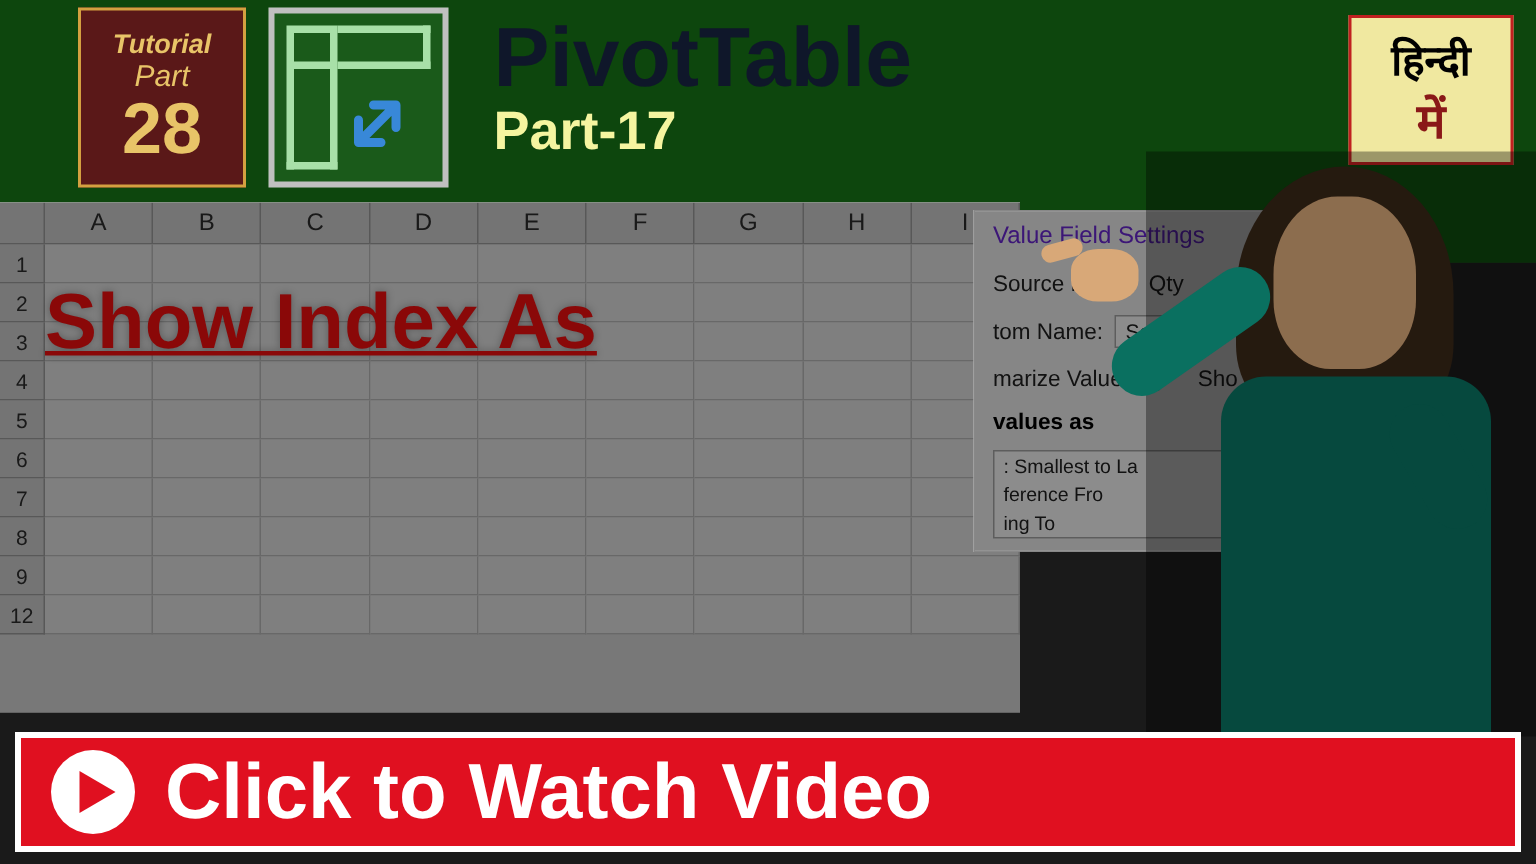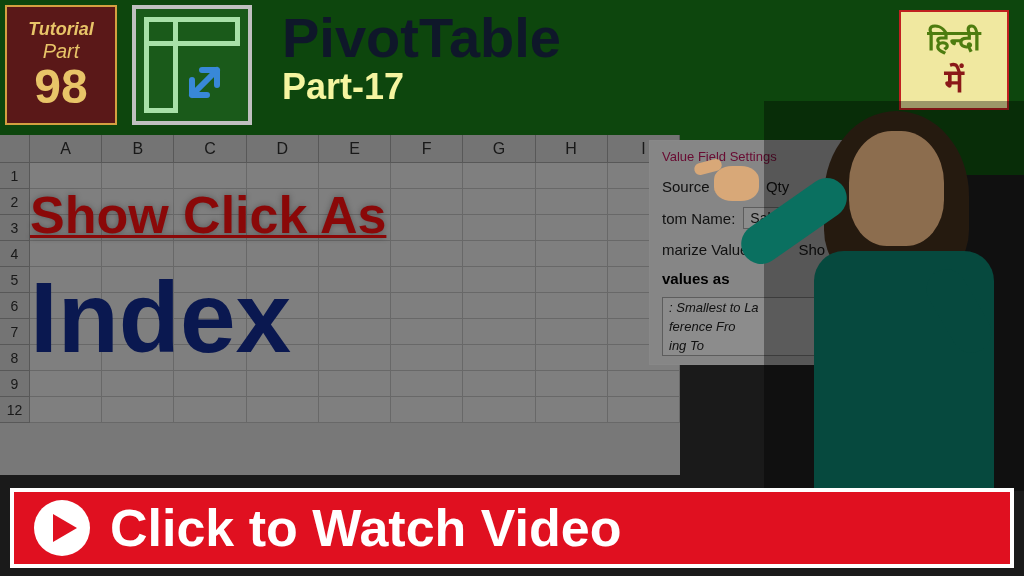--- a/index.html
+++ b/index.html
@@ -1,20 +1,20 @@
 <!DOCTYPE html>
 <html><head>
   <meta charset="utf-8">
   <style>
     * { margin: 0; padding: 0; box-sizing: border-box; }
     body { width: 1024px; height: 576px; font-family: Arial, sans-serif; background: #000; overflow: hidden; position: relative; }
     
     .thumbnail { width: 100%; height: 100%; position: relative; background: #1a1a1a; }
     
-    .header { height: 175px; background: #1a8c1a; position: relative; display: flex; }
+    .header { height: 175px; background: #1a8c1a; position: relative; display: flex; padding-left: 47px; }
     .header::after { content: ''; position: absolute; top: 0; left: 0; right: 0; bottom: 0; background: rgba(0,0,0,0.5); pointer-events: none; }
     
     .tutorial-badge { width: 112px; height: 120px; background: #5a1818; border: 2px solid #d4a040; margin: 5px; position: relative; z-index: 1; display: flex; flex-direction: column; align-items: center; justify-content: center; }
     .tutorial-label { color: #e8c468; font-size: 18px; font-weight: bold; font-style: italic; }
     .tutorial-part { color: #e8c468; font-size: 20px; font-weight: normal; font-style: italic; }
     .tutorial-number { color: #e8c468; font-size: 48px; font-weight: bold; line-height: 1; }
     
     .pivot-icon { width: 120px; height: 120px; border: 4px solid #c0c0c0; margin: 5px 10px; position: relative; z-index: 1; background: #1a5a1a; padding: 8px; }
     .pivot-icon-inner { width: 100%; height: 100%; position: relative; }
     .pivot-grid-top { position: absolute; top: 0; left: 0; right: 0; height: 30%; display: flex; }
@@ -22,47 +22,47 @@
     .pivot-grid-top > div:last-child { flex: 1; border: 5px solid #a8e0a8; border-left: none; }
     .pivot-grid-left { position: absolute; top: 30%; left: 0; width: 35%; bottom: 0; border: 5px solid #a8e0a8; border-top: none; }
     .pivot-arrow { position: absolute; bottom: 8px; right: 8px; width: 50px; height: 50px; }
     .pivot-arrow svg { width: 100%; height: 100%; }
     
     .header-title { flex: 1; padding: 10px 20px; position: relative; z-index: 1; }
     .title-main { color: #0f172a; font-size: 56px; font-weight: bold; line-height: 1; }
     .title-sub { color: #f5f5a0; font-size: 36px; font-weight: bold; }
     
     .hindi-badge { width: 110px; height: 100px; background: #f0e8a0; border: 2px solid #c02020; margin: 10px 15px; position: relative; z-index: 1; display: flex; flex-direction: column; align-items: center; justify-content: center; }
-    .hindi-line1 { color: #4d7c0f; font-size: 28px; font-weight: bold; }
+    .hindi-line1 { color: #000000; font-size: 28px; font-weight: bold; }
     .hindi-line2 { color: #8a1818; font-size: 32px; font-weight: bold; }
     
     .spreadsheet { position: absolute; top: 135px; left: 0; width: 680px; height: 340px; background: #f0f0f0; }
     .spreadsheet::after { content: ''; position: absolute; top: 0; left: 0; right: 0; bottom: 0; background: rgba(0,0,0,0.5); pointer-events: none; }
     .sheet-headers { display: flex; height: 28px; background: #e8e8e8; }
     .sheet-corner { width: 30px; border-right: 1px solid #b0b0b0; border-bottom: 1px solid #b0b0b0; }
     .col-header { flex: 1; border-right: 1px solid #b0b0b0; border-bottom: 1px solid #b0b0b0; text-align: center; line-height: 28px; color: #333; font-size: 16px; }
     .sheet-rows { height: calc(100% - 28px); }
     .sheet-row { display: flex; height: 26px; }
     .row-header { width: 30px; border-right: 1px solid #b0b0b0; border-bottom: 1px solid #b0b0b0; text-align: center; line-height: 26px; color: #333; font-size: 14px; background: #e8e8e8; }
     .cell { flex: 1; border-right: 1px solid #d0d0d0; border-bottom: 1px solid #d0d0d0; background: #fff; }
     
     .overlay-text { position: absolute; top: 185px; left: 30px; z-index: 3; }
     .text-show-values { color: #8a0808; font-size: 52px; font-weight: bold; text-decoration: underline; text-decoration-thickness: 3px; text-shadow: 0 0 6px rgba(0,0,0,0.3); }
     .text-index { color: #0a1850; font-size: 100px; font-weight: bold; margin-top: 15px; }
     
     .dialog { position: absolute; top: 140px; right: 145px; width: 230px; background: #f4f4f4; border: 1px solid #888; z-index: 2; font-size: 14px; }
     .dialog::after { content: ''; position: absolute; top: 0; left: 0; right: 0; bottom: 0; background: rgba(0,0,0,0.45); pointer-events: none; }
-    .dialog-title { padding: 8px 12px; font-size: 13px; color: #be185d; }
+    .dialog-title { padding: 8px 12px; font-size: 16px; color: #6d28d9; }
     .dialog-row { padding: 6px 12px; display: flex; align-items: center; gap: 8px; }
     .dialog-label { color: #222; font-size: 15px; }
     .dialog-input { background: #fff; border: 1px solid #aaa; padding: 2px 6px; color: #222; font-size: 14px; }
     .dialog-tabs { padding: 6px 12px; color: #222; font-size: 15px; }
     .dialog-bold { font-weight: bold; color: #000000; padding: 6px 12px; font-size: 15px; }
     .dialog-list { background: #fff; border: 1px solid #aaa; margin: 4px 12px 8px; font-size: 13px; color: #222; }
-    .dialog-list-item { padding: 2px 6px; font-style: italic; }
+    .dialog-list-item { padding: 2px 6px; }
     
     .person { position: absolute; bottom: 85px; right: -20px; width: 280px; height: 390px; z-index: 4; }
     .person-head { position: absolute; top: 30px; left: 85px; width: 95px; height: 115px; background: #d8a878; border-radius: 45% 45% 40% 40%; }
     .person-hair { position: absolute; top: 10px; left: 60px; width: 145px; height: 170px; background: #3a2818; border-radius: 50% 50% 30% 30%; z-index: -1; }
     .person-body { position: absolute; top: 150px; left: 50px; width: 180px; height: 240px; background: #0a7060; border-radius: 30px 30px 0 0; }
     .person-arm-left { position: absolute; top: 100px; left: -30px; width: 120px; height: 40px; background: #0a7060; border-radius: 20px; transform: rotate(-35deg); z-index: 1; }
     .person-hand-left { position: absolute; top: 65px; left: -50px; width: 45px; height: 35px; background: #d8a878; border-radius: 40%; z-index: 1; }
     .person-finger { position: absolute; top: 60px; left: -70px; width: 28px; height: 12px; background: #d8a878; border-radius: 6px; transform: rotate(-15deg); z-index: 1; }
     .person-arm-right { position: absolute; top: 190px; left: 150px; width: 90px; height: 40px; background: #0a7060; border-radius: 20px; transform: rotate(60deg); }
     .person::after { content: ''; position: absolute; top: 0; left: 0; right: 0; bottom: 0; background: rgba(0,0,0,0.35); pointer-events: none; }
@@ -74,21 +74,21 @@
   </style>
 </head>
 <body>
 
 <div class="thumbnail">
 
   <div class="header">
     <div class="tutorial-badge">
       <div class="tutorial-label">Tutorial</div>
       <div class="tutorial-part">Part</div>
-      <div class="tutorial-number">98</div>
+      <div class="tutorial-number">28</div>
     </div>
 
     <div class="pivot-icon">
       <div class="pivot-icon-inner">
         <div class="pivot-grid-top">
             <div></div>
             <div></div>
           </div>
         <div class="pivot-grid-left"></div>
         <div class="pivot-arrow">
@@ -241,22 +241,21 @@
           <div class="cell"></div>
           <div class="cell"></div>
           <div class="cell"></div>
           <div class="cell"></div>
           <div class="cell"></div>
         </div>
     </div>
   </div>
 
   <div class="overlay-text">
-    <div class="text-show-values">Show Click As</div>
-    <div class="text-index">Index</div>
+    <div class="text-show-values">Show Index As</div>
   </div>
 
   <div class="dialog">
     <div class="dialog-title">Value Field Settings</div>
     <div class="dialog-row">
       <span class="dialog-label">Source Name:</span>
       <span class="dialog-label">Qty</span>
     </div>
     <div class="dialog-row">
       <span class="dialog-label">tom Name:</span>

